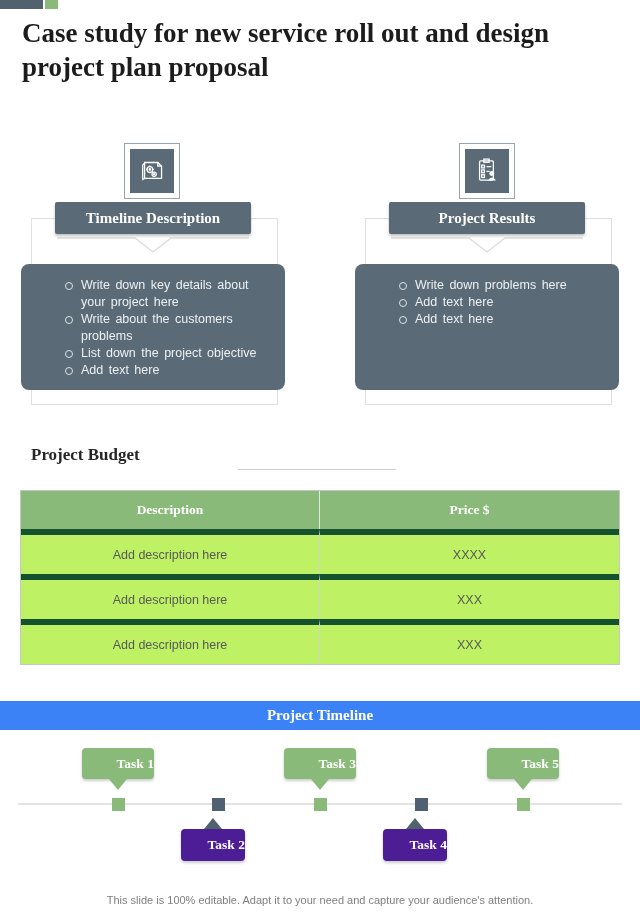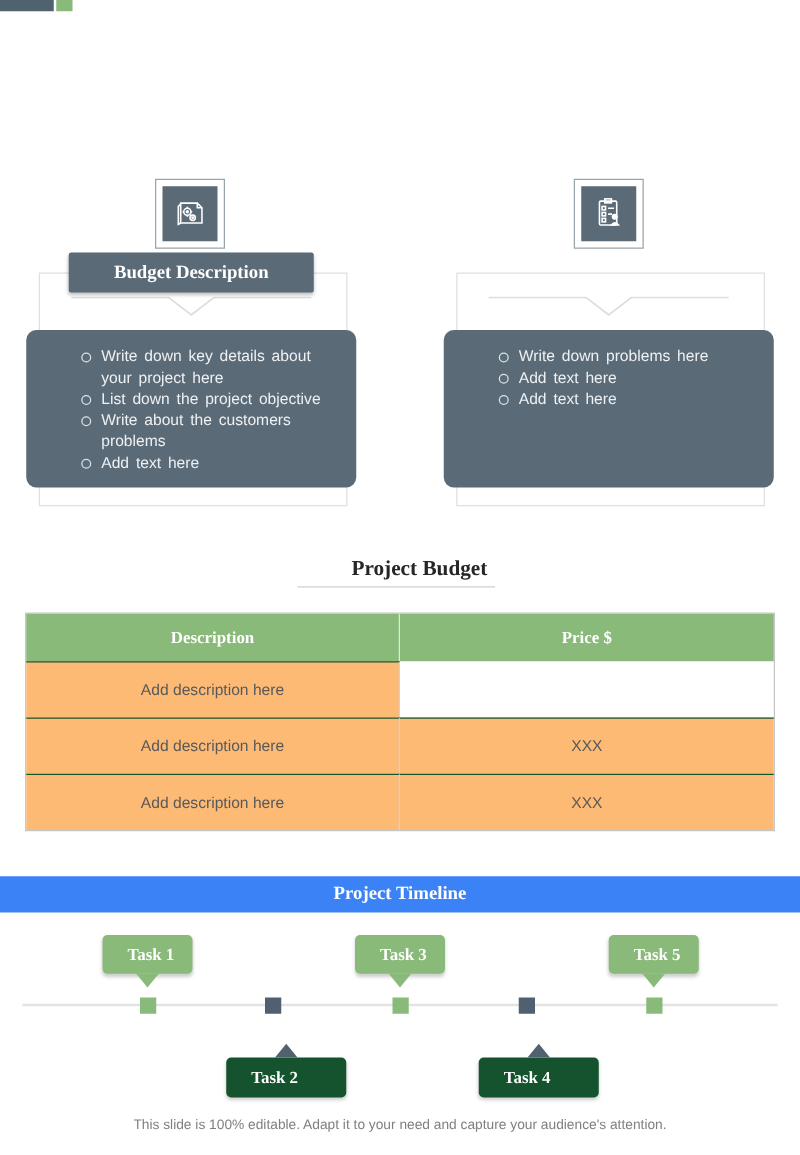--- a/index.html
+++ b/index.html
@@ -68,150 +68,153 @@
   .content-box.right { left:355px; }
   .content-box ul { list-style:none; margin-left:42px; }
   .content-box li { position:relative; padding-left:18px; }
   .content-box li::before {
     content:""; position:absolute; left:2px; top:5px;
     width:6px; height:6px; border:1.5px solid #dde3e6; border-radius:50%;
   }
 
   
   .budget-title {
-    position:absolute; left:0; top:445px; width:640px; text-align:center;
+    position:absolute; left:0; top:445px; width:640px; 
     font-family:"Liberation Serif", serif; font-weight:bold; font-size:17px; color:#262626;padding-left:31px;
   }
   .budget-underline { position:absolute; left:238px; top:469px; width:158px; height:1px; background:#cfcfcf; }
   .budget-table {
     position:absolute; left:20px; top:490px; width:600px;
     border:1px solid #c6c6c6; border-collapse:collapse;
   }
   .bt-row { display:grid; grid-template-columns:1fr 1fr; }
   .bt-head .cell {
     background:#8aba7a; height:38px; color:#fff;
     font-family:"Liberation Serif", serif; font-weight:bold; font-size:13.5px;
     display:flex; align-items:center; justify-content:center;
   }
   .bt-head .cell:first-child { border-right:1px solid rgba(255,255,255,0.7); }
   .bt-body .cell {
-    height:45px; background:#fdba74; color:#595959; font-size:12.5px;
-    display:flex; align-items:center; justify-content:center;
-    border-top:1px solid #14532d;
+    height:45px; background:#bef264; color:#595959; font-size:12.5px;
+    display:flex; align-items:center; justify-content:center;
+    border-top:6px solid #14532d;
   }
   .bt-body .cell:first-child { border-right:1px solid #d2d2d2; }
 
   
   .timeline-bar {
     position:absolute; left:0; top:701px; width:640px; height:29px;
     background:#3b82f6; color:#fff; text-align:center;
     font-family:"Liberation Serif", serif; font-weight:bold; font-size:15px;
     line-height:29px;
   }
   .timeline-line { position:absolute; left:18px; top:803px; width:604px; height:2px; background:#e3e3e3; }
   .tl-marker { position:absolute; top:798px; width:13px; height:13px; }
   .tl-marker.green { background:#8aba7a; }
   .tl-marker.dark  { background:#4f6170; }
 
   .task-label {
-    position:absolute; border-radius:4px; color:#fff; text-align:left;
+    position:absolute; border-radius:4px; color:#fff; text-align:right;
     font-family:"Liberation Serif", serif; font-weight:bold; font-size:13.5px;
     box-shadow:0 2px 3px rgba(0,0,0,0.2);
     padding-left:20px;
   }
   .task-label.green { background:#8aba7a; width:72px; height:31px; line-height:31px; top:748px; }
   .task-label.green::after {
     content:""; position:absolute; top:100%; left:50%; margin-left:-9px;
     border-left:9px solid transparent; border-right:9px solid transparent;
     border-top:11px solid #8aba7a;
   }
-  .task-label.dark { background:#14532d; width:96px; height:32px; line-height:32px; top:829px;margin-top:17px; }
+  .task-label.dark { background:#4c1d95; width:64px; height:32px; line-height:32px; top:829px; }
   .task-label.dark::before {
     content:""; position:absolute; bottom:100%; left:50%; margin-left:-9px;
     border-left:9px solid transparent; border-right:9px solid transparent;
     border-bottom:11px solid #51626f;
   }
 
   .footer-note {
     position:absolute; left:0; top:894px; width:640px; text-align:center;
     font-size:11px; color:#7f7f7f;
   }
 </style>
 </head>
 <body>
 
 <div class="slide">
 
   <div class="bar-dark"></div>
   <div class="bar-green"></div>
 
+  <h1 class="title">Case study for new service roll out and design project plan proposal</h1>
 
   <div class="frame left"></div>
   <div class="icon-box left">
     <div class="inner">
       <svg width="34" height="34" viewBox="0 0 32 32" fill="none" stroke="#ffffff" stroke-width="1.2">
         <path d="M9 8 h12.5 l3.5 3.5 V23 H9 Z"></path>
         <path d="M21.5 8 v3.5 H25"></path>
         <path d="M9 8.8 l-1.8 1.6 V24 l1.8 -1"></path>
         <circle cx="14" cy="14.5" r="2.7"></circle>
         <circle cx="14" cy="14.5" r="0.7" fill="#fff"></circle>
         <path d="M14 10.8 v1 M14 17.2 v1 M10.3 14.5 h1 M16.7 14.5 h1"></path>
         <circle cx="18" cy="19" r="2"></circle>
         <circle cx="18" cy="19" r="0.5" fill="#fff"></circle>
       </svg>
     </div>
   </div>
-  <div class="col-header left">Budget Description</div>
+  <div class="col-header left">Timeline Description</div>
   <svg class="notch left" width="196" height="20">
     <path d="M2 1 H80 L98 15 L116 1 H194" fill="#ffffff" stroke="#dcdcdc" stroke-width="1.3"></path>
   </svg>
   <div class="content-box left">
     <ul>
       <li>Write down key details about your project here</li>
+      <li>Write about the customers problems</li>
       <li>List down the project objective</li>
-      <li>Write about the customers problems</li>
       <li>Add text here</li>
     </ul>
   </div>
 
   <div class="frame right"></div>
   <div class="icon-box right">
     <div class="inner">
       <svg width="34" height="34" viewBox="0 0 32 32" fill="none" stroke="#ffffff" stroke-width="1.2">
         <rect x="9" y="6.5" width="13" height="18" rx="1"></rect>
         <rect x="13" y="4.8" width="5" height="3"></rect>
         <rect x="11" y="10.5" width="2.6" height="2.6"></rect>
         <rect x="11" y="15" width="2.6" height="2.6"></rect>
         <rect x="11" y="19.5" width="2.6" height="2.6"></rect>
         <path d="M15.5 11.8 h4.5 M15.5 16.3 h3"></path>
         <circle cx="20.5" cy="18.3" r="2.3" fill="#fff" stroke="none"></circle>
         <path d="M16.8 25 q3.7 -5.5 7.4 -0.5 V25 Z" fill="#fff" stroke="none"></path>
       </svg>
     </div>
   </div>
+  <div class="col-header right">Project Results</div>
   <svg class="notch right" width="196" height="20">
     <path d="M2 1 H80 L98 15 L116 1 H194" fill="#ffffff" stroke="#dcdcdc" stroke-width="1.3"></path>
   </svg>
   <div class="content-box right">
     <ul>
       <li>Write down problems here</li>
       <li>Add text here</li>
       <li>Add text here</li>
     </ul>
   </div>
 
   <div class="budget-title">Project Budget</div>
   <div class="budget-underline"></div>
   <div class="budget-table">
     <div class="bt-row bt-head">
       <div class="cell">Description</div>
       <div class="cell">Price $</div>
     </div>
     <div class="bt-row bt-body">
       <div class="cell">Add description here</div>
+      <div class="cell">XXXX</div>
     </div>
     <div class="bt-row bt-body">
       <div class="cell">Add description here</div>
       <div class="cell">XXX</div>
     </div>
     <div class="bt-row bt-body">
       <div class="cell">Add description here</div>
       <div class="cell">XXX</div>
     </div>
   </div>

